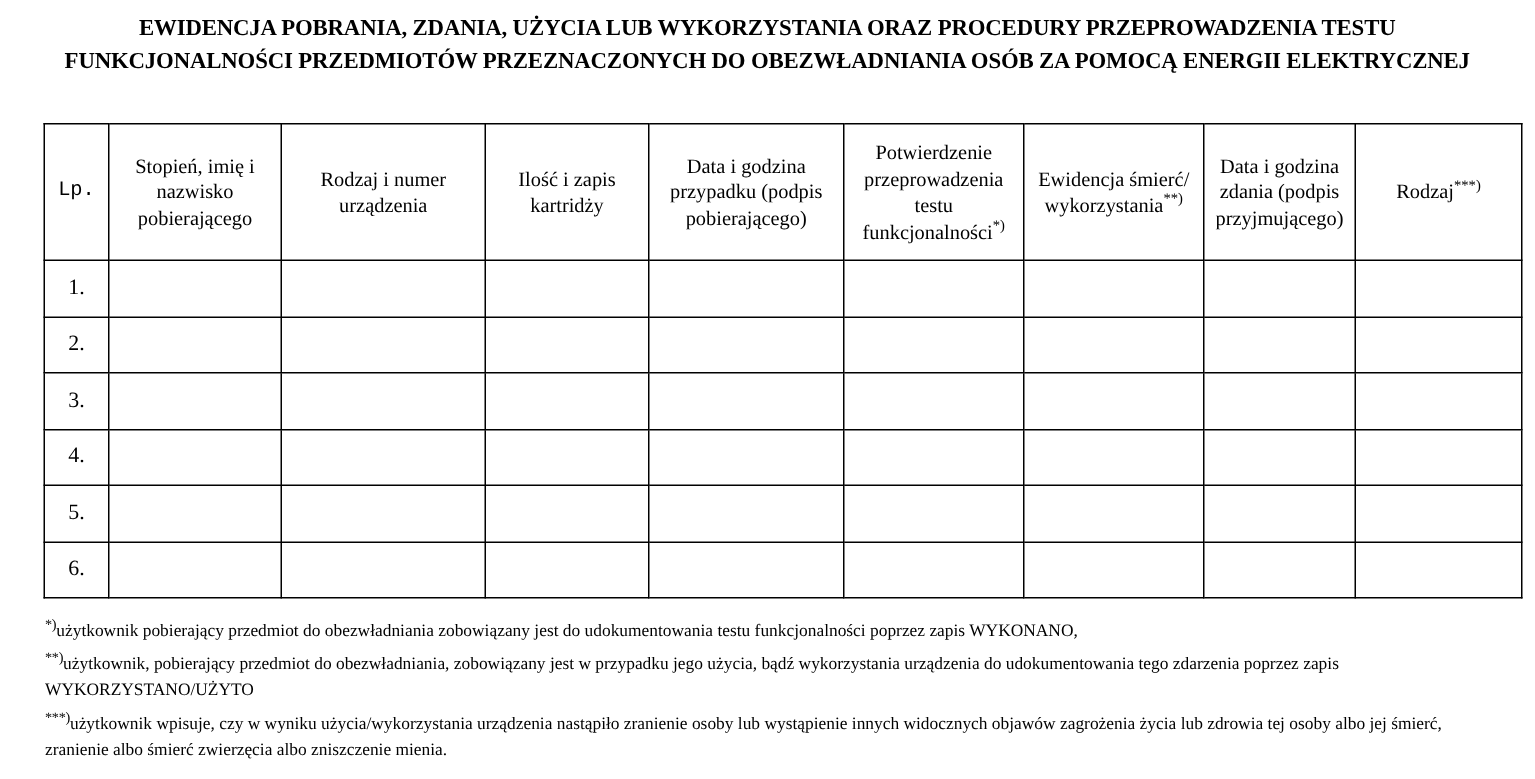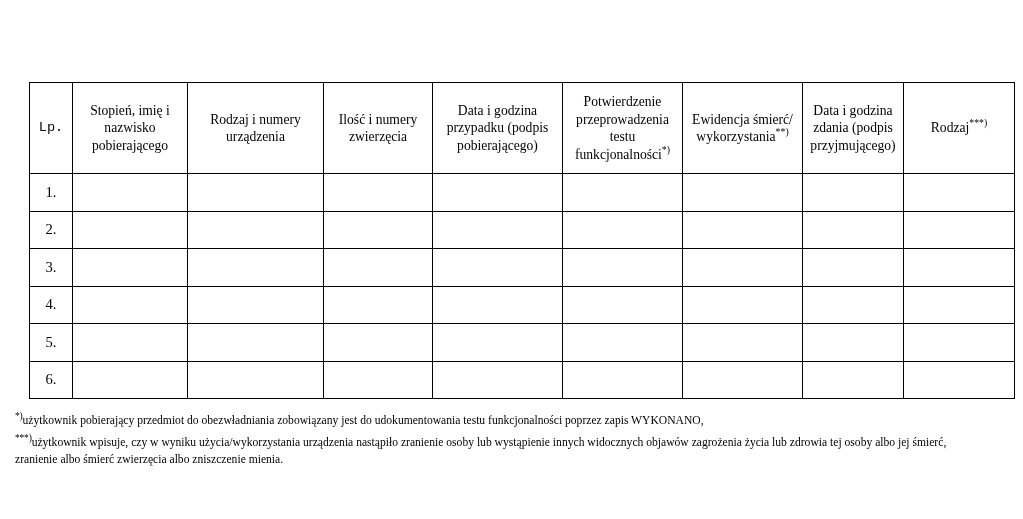--- a/index.html
+++ b/index.html
@@ -82,21 +82,21 @@
 
   sup.fn {
     font-size: 0.72em;
     vertical-align: super;
     line-height: 0;
   }
 
   
   .notes {
     position: absolute;
-    left: 15px;
+    left: 30px;
     top: 412px;
     width: 975px;
     font-size: 11.6px;
     line-height: 17.2px;
   }
   .note {
     margin: 0 0 5px 0;
     text-align: left;
     text-indent: 0;
   }
@@ -106,39 +106,40 @@
     vertical-align: super;
     line-height: 0;
     letter-spacing: -0.2px;
   }
 </style>
 </head>
 <body>
 
 <div class="page">
 
+  <div class="doc-title">EWIDENCJA POBRANIA, ZDANIA, UŻYCIA LUB WYKORZYSTANIA ORAZ PROCEDURY PRZEPROWADZENIA TESTU FUNKCJONALNOŚCI PRZEDMIOTÓW PRZEZNACZONYCH DO OBEZWŁADNIANIA OSÓB ZA POMOCĄ ENERGII ELEKTRYCZNEJ</div>
 
   <table class="reg-table">
     <colgroup>
       <col class="c1">
         <col class="c2">
         <col class="c3">
         <col class="c4">
         <col class="c5">
       <col class="c6">
         <col class="c7">
         <col class="c8">
         <col class="c9">
     </colgroup>
     <thead>
       <tr>
         <th class="hdr-lp"><span>Lp.</span></th>
         <th><span>Stopień, imię i nazwisko pobierającego</span></th>
-        <th><span>Rodzaj i numery urządzenia</span></th>
-        <th><span>Ilość i numery zwierzęcia</span></th>
+        <th><span>Rodzaj i numer urządzenia</span></th>
+        <th><span>Ilość i zapis kartridży</span></th>
         <th><span>Data i godzina przypadku (podpis pobierającego)</span></th>
         <th><span>Potwierdzenie przeprowadzenia testu funkcjonalności</span><sup class="fn">*)</sup></th>
         <th><span>Ewidencja śmierć/ wykorzystania</span><sup class="fn">**)</sup></th>
         <th><span>Data i godzina zdania (podpis przyjmującego)</span></th>
         <th><span>Rodzaj</span><sup class="fn">***)</sup></th>
       </tr>
     </thead>
     <tbody>
       <tr>
         <td class="idx">1.</td>
@@ -204,16 +205,17 @@
         <td></td>
         <td></td>
         <td></td>
         <td></td>
       </tr>
     </tbody>
   </table>
 
   <div class="notes">
     <p class="note note-1"><span class="marker">*)</span><span>użytkownik pobierający przedmiot do obezwładniania zobowiązany jest do udokumentowania testu funkcjonalności poprzez zapis WYKONANO,</span></p>
+    <p class="note note-2"><span class="marker">**)</span><span>użytkownik, pobierający przedmiot do obezwładniania, zobowiązany jest w przypadku jego użycia, bądź wykorzystania urządzenia do udokumentowania tego zdarzenia poprzez zapis WYKORZYSTANO/UŻYTO</span></p>
     <p class="note note-3"><span class="marker">***)</span><span>użytkownik wpisuje, czy w wyniku użycia/wykorzystania urządzenia nastąpiło zranienie osoby lub wystąpienie innych widocznych objawów zagrożenia życia lub zdrowia tej osoby albo jej śmierć, zranienie albo śmierć zwierzęcia albo zniszczenie mienia.</span></p>
   </div>
 
 </div>
 
 </body></html>

